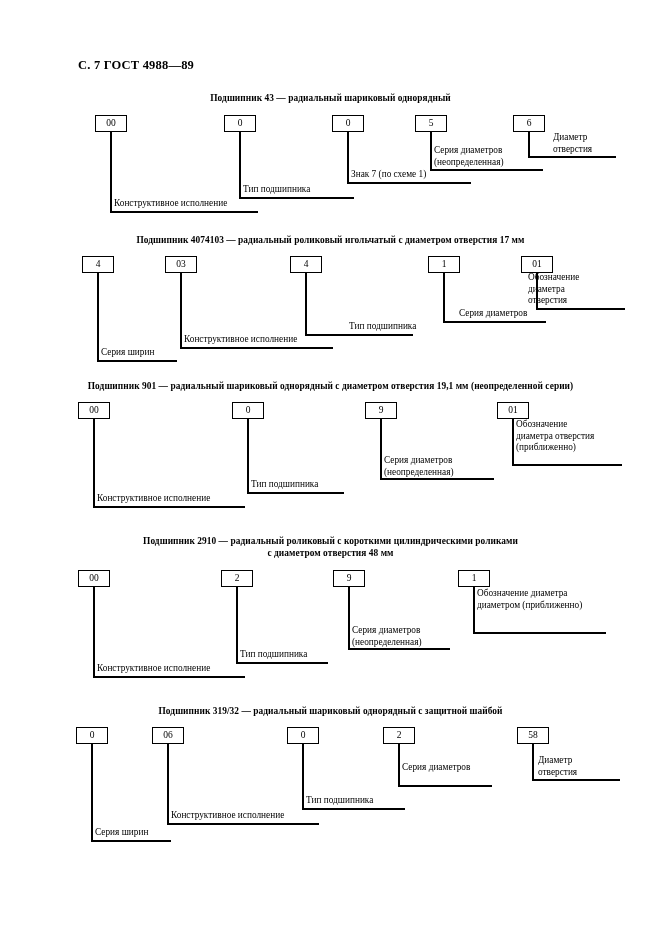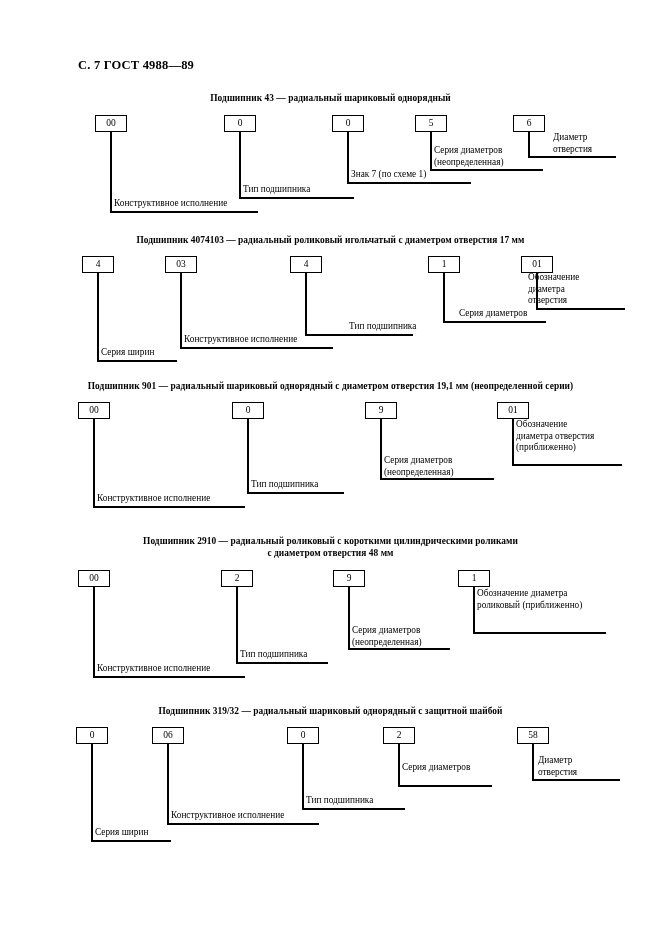--- a/index.html
+++ b/index.html
@@ -195,21 +195,21 @@
     <div class="code-box" style="left:333px; top:570px;">9</div>
     <div class="leader-v" style="left:348px; top:586px; height:64px;"></div>
     <div class="leader-h" style="left:348px; top:648px; width:102px;"></div>
     <div class="leader-label" style="left:352px; top:625px;">Серия диаметров
 (неопределенная)</div>
 
     <div class="code-box" style="left:458px; top:570px;">1</div>
     <div class="leader-v" style="left:473px; top:586px; height:48px;"></div>
     <div class="leader-h" style="left:473px; top:632px; width:133px;"></div>
     <div class="leader-label" style="left:477px; top:588px;">Обозначение диаметра
-роликовый (приближенно)</div>
+диаметром (приближенно)</div>
   </div>
 
   <div class="diagram" style="top:0;">
     <div class="diagram-title" style="top:705px;">Подшипник 319/32 — радиальный шариковый однорядный с защитной шайбой</div>
 
     <div class="code-box" style="left:76px;  top:727px;">0</div>
     <div class="leader-v" style="left:91px;  top:743px; height:99px;"></div>
     <div class="leader-h" style="left:91px;  top:840px; width:80px;"></div>
     <div class="leader-label" style="left:95px;  top:827px;">Серия ширин</div>
 

